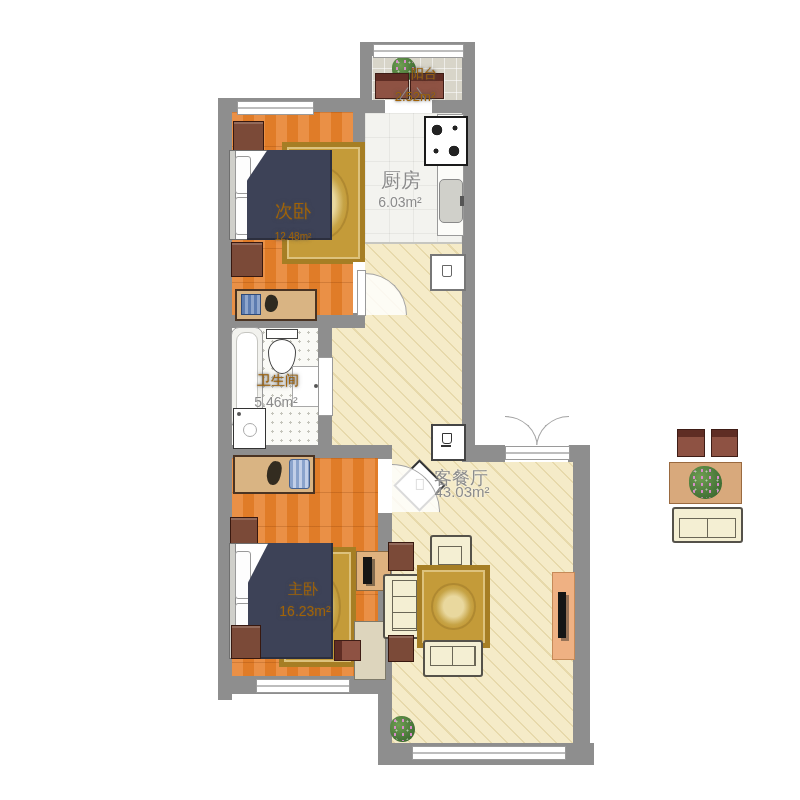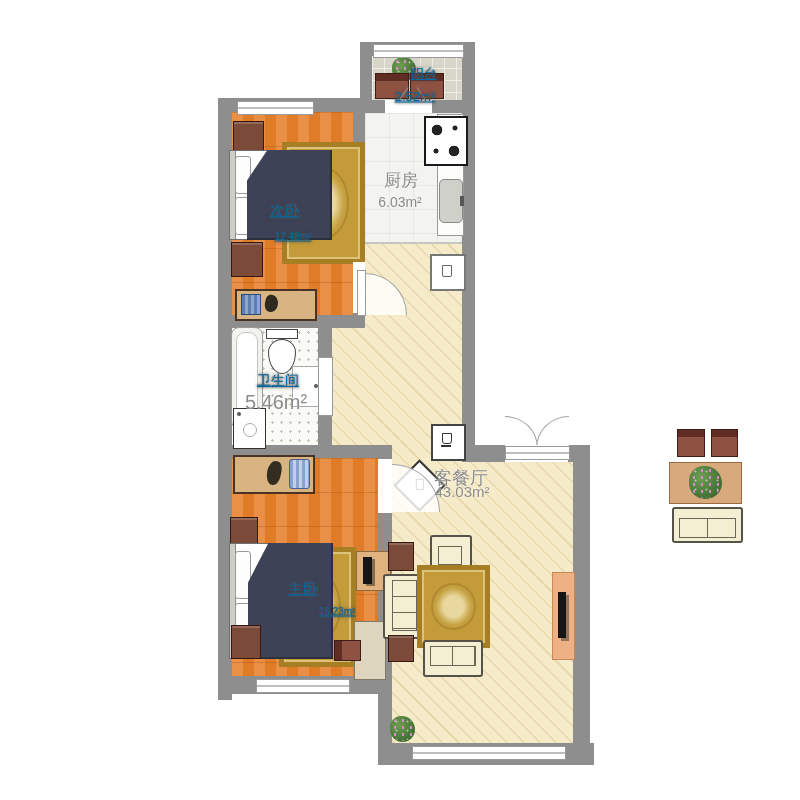--- a/index.html
+++ b/index.html
@@ -55,21 +55,21 @@
       border:1px solid #3f1d16;z-index:3;}
   .appl{position:absolute;background:#fff;border:2px solid #555;z-index:3;}
   .plant{position:absolute;border-radius:46% 54% 50% 50%;z-index:3;
       background:radial-gradient(circle at 35% 35%, #6f9e52, #3f6d33 75%);}
   .plant::after{content:"";position:absolute;inset:1px;border-radius:inherit;
       background-image:radial-gradient(circle, rgba(224,140,210,.95) 1.1px, rgba(0,0,0,0) 1.5px),
                        radial-gradient(circle, rgba(252,252,252,.55) .8px, rgba(0,0,0,0) 1.2px);
       background-size:8px 7px,11px 9px;}
   
   .label{position:absolute;transform:translate(-50%,-50%);white-space:nowrap;z-index:6;}
-  .label.white{color:#0369a1;text-shadow:0 0 2px rgba(80,80,80,.95),0 0 4px rgba(80,80,80,.75);text-decoration:underline;}
+  .label.white{color:#a16207;text-shadow:0 0 2px rgba(80,80,80,.95),0 0 4px rgba(80,80,80,.75);}
   .label.grey{color:var(--label-grey);text-shadow:0 0 2px rgba(255,255,255,.95);}
 </style>
 </head>
 <body>
 
 <div id="canvas">
 
   <div class="floor floor-balcony" style="left:372px;top:56px;width:90px;height:44px;"></div>
   <div class="floor floor-kitchen" style="left:365px;top:113px;width:97px;height:130px;"></div>
   <div class="floor floor-wood" style="left:232px;top:112px;width:121px;height:203px;"></div>
@@ -209,24 +209,24 @@
   <div class="arc-tr" style="left:505px;top:416px;width:32px;height:31px;"></div>
   <div class="arc-tl" style="left:536px;top:416px;width:32px;height:31px;"></div>
   <div class="window" style="left:505px;top:446px;width:63px;height:12px;"></div>
   <div class="window" style="left:373px;top:44px;width:89px;height:12px;"></div>
   <div class="window" style="left:237px;top:101px;width:75px;height:12px;"></div>
   <div class="window" style="left:256px;top:679px;width:92px;height:12px;"></div>
   <div class="window" style="left:412px;top:746px;width:152px;height:12px;"></div>
 
   <div class="label white" style="left:424px;top:74px;font-size:13px;">阳台</div>
   <div class="label white" style="left:415px;top:96px;font-size:13px;">2.52m²</div>
-  <div class="label grey" style="left:401px;top:180px;font-size:17px;">厨房</div>
+  <div class="label grey" style="left:401px;top:180px;font-size:20px;">厨房</div>
   <div class="label grey" style="left:400px;top:202px;font-size:14px;">6.03m²</div>
-  <div class="label white" style="left:285px;top:211px;font-size:15px;">次卧</div>
+  <div class="label white" style="left:293px;top:211px;font-size:18px;">次卧</div>
   <div class="label white" style="left:293px;top:236px;font-size:10px;">12.48m²</div>
   <div class="label white" style="left:278px;top:381px;font-size:14px;">卫生间</div>
-  <div class="label grey" style="left:276px;top:402px;font-size:20px;">5.46m²</div>
+  <div class="label grey" style="left:276px;top:402px;font-size:14px;">5.46m²</div>
   <div class="label white" style="left:303px;top:589px;font-size:15px;">主卧</div>
-  <div class="label white" style="left:305px;top:611px;font-size:10px;margin-left:32px;">16.23m²</div>
+  <div class="label white" style="left:305px;top:611px;font-size:14px;">16.23m²</div>
   <div class="label grey" style="left:461px;top:478px;font-size:18px;">客餐厅</div>
   <div class="label grey" style="left:462px;top:491px;font-size:15px;">43.03m²</div>
 
 </div>
 
 </body></html>

